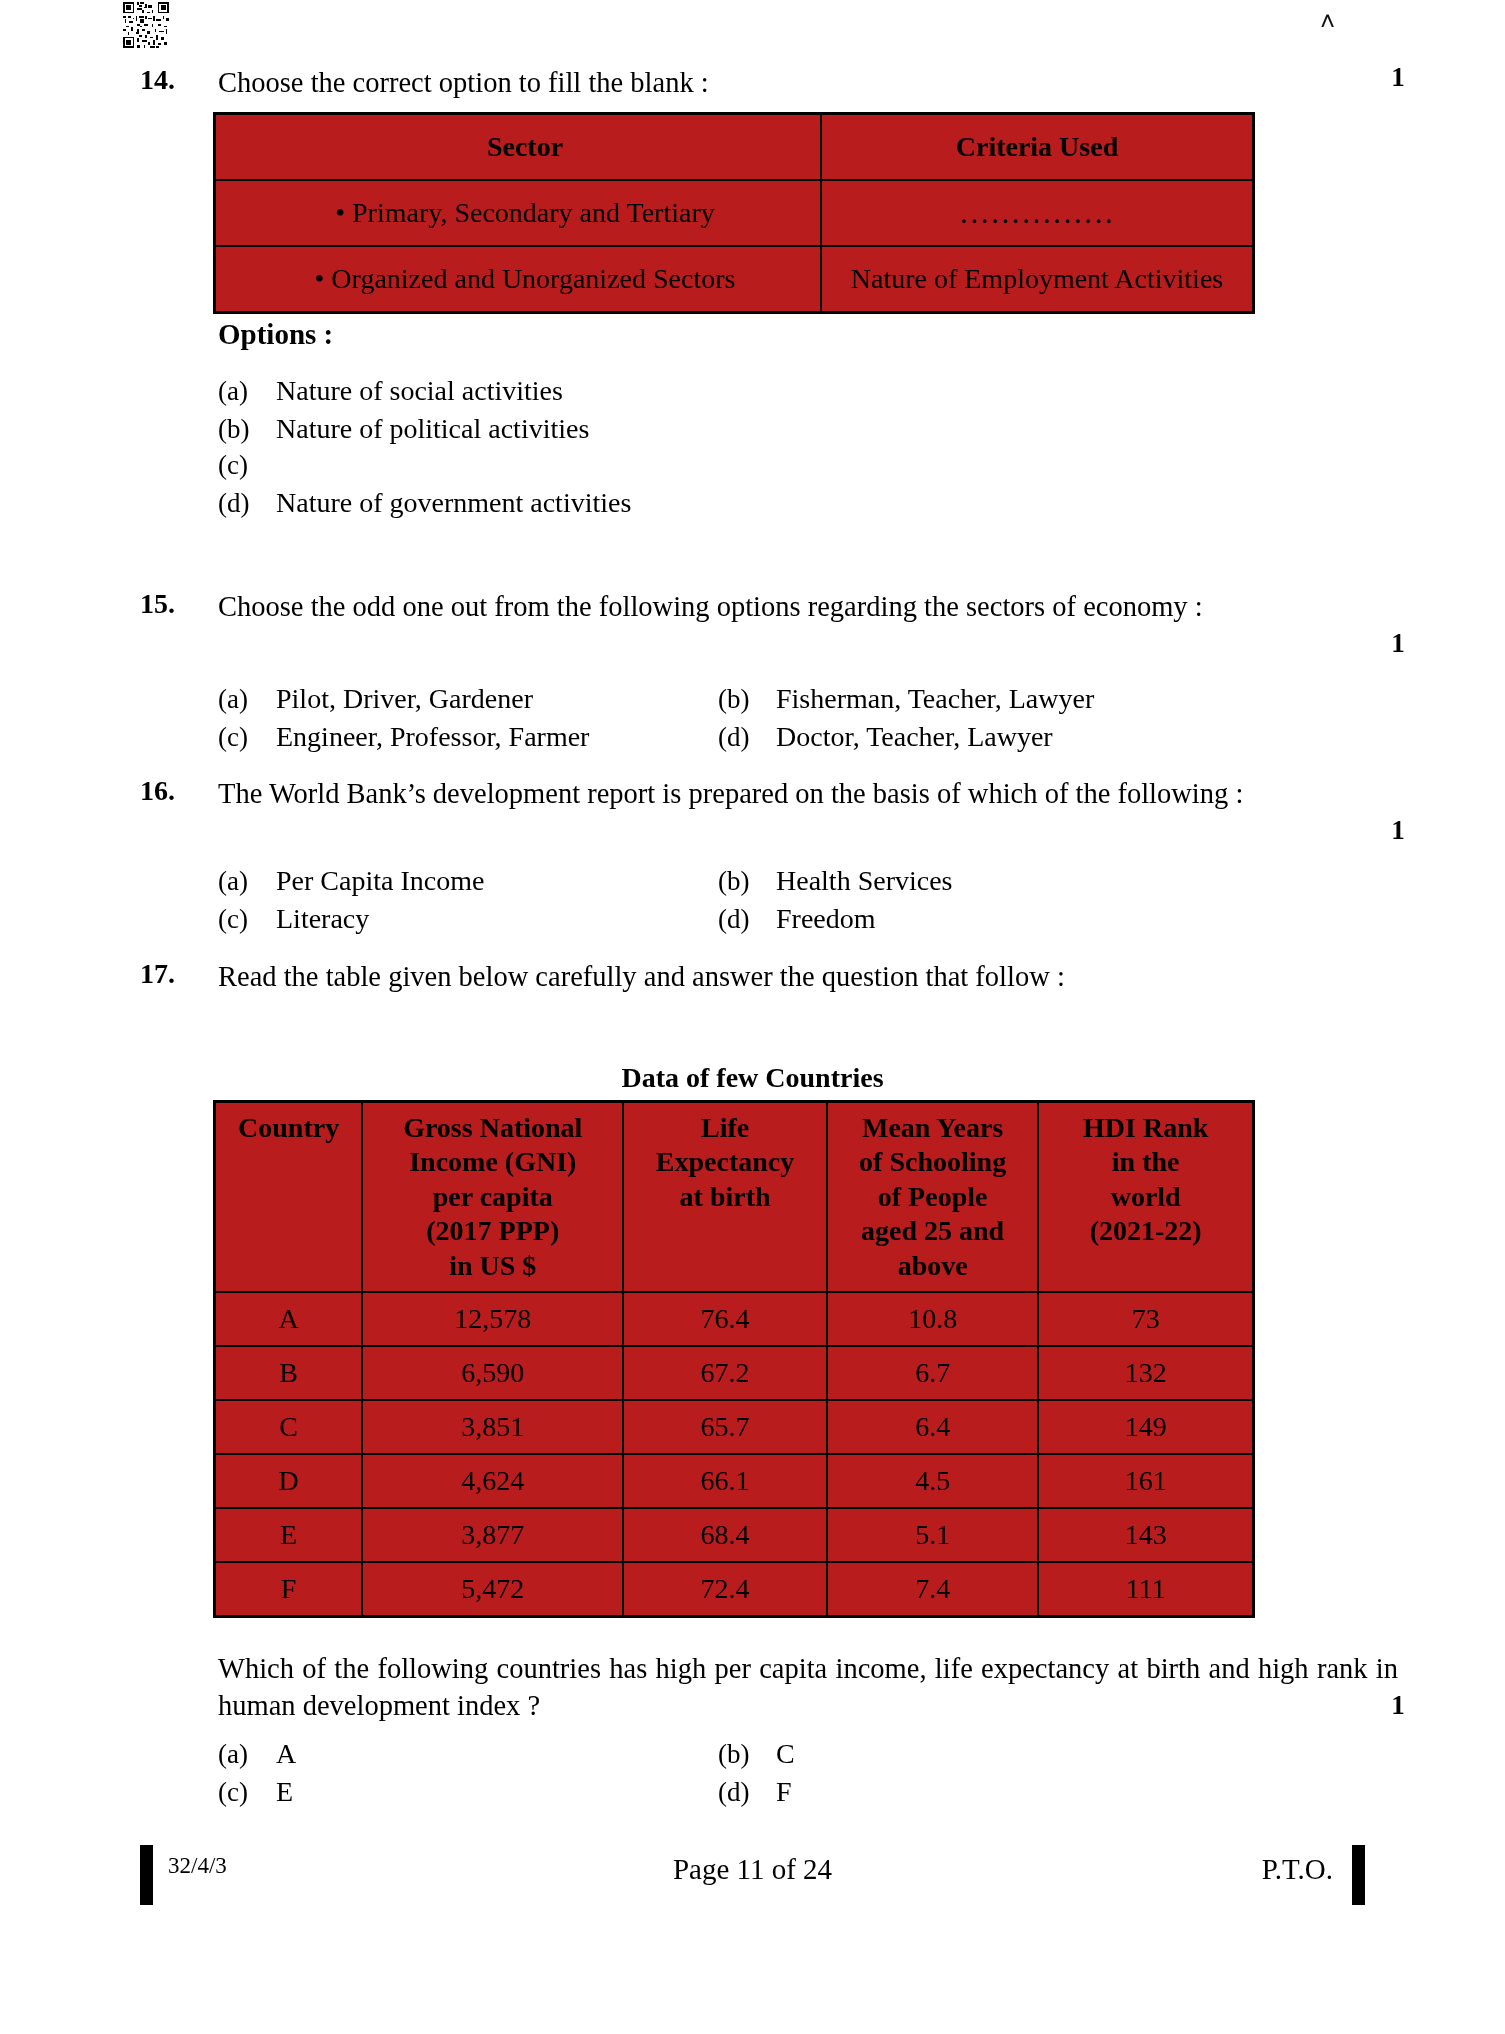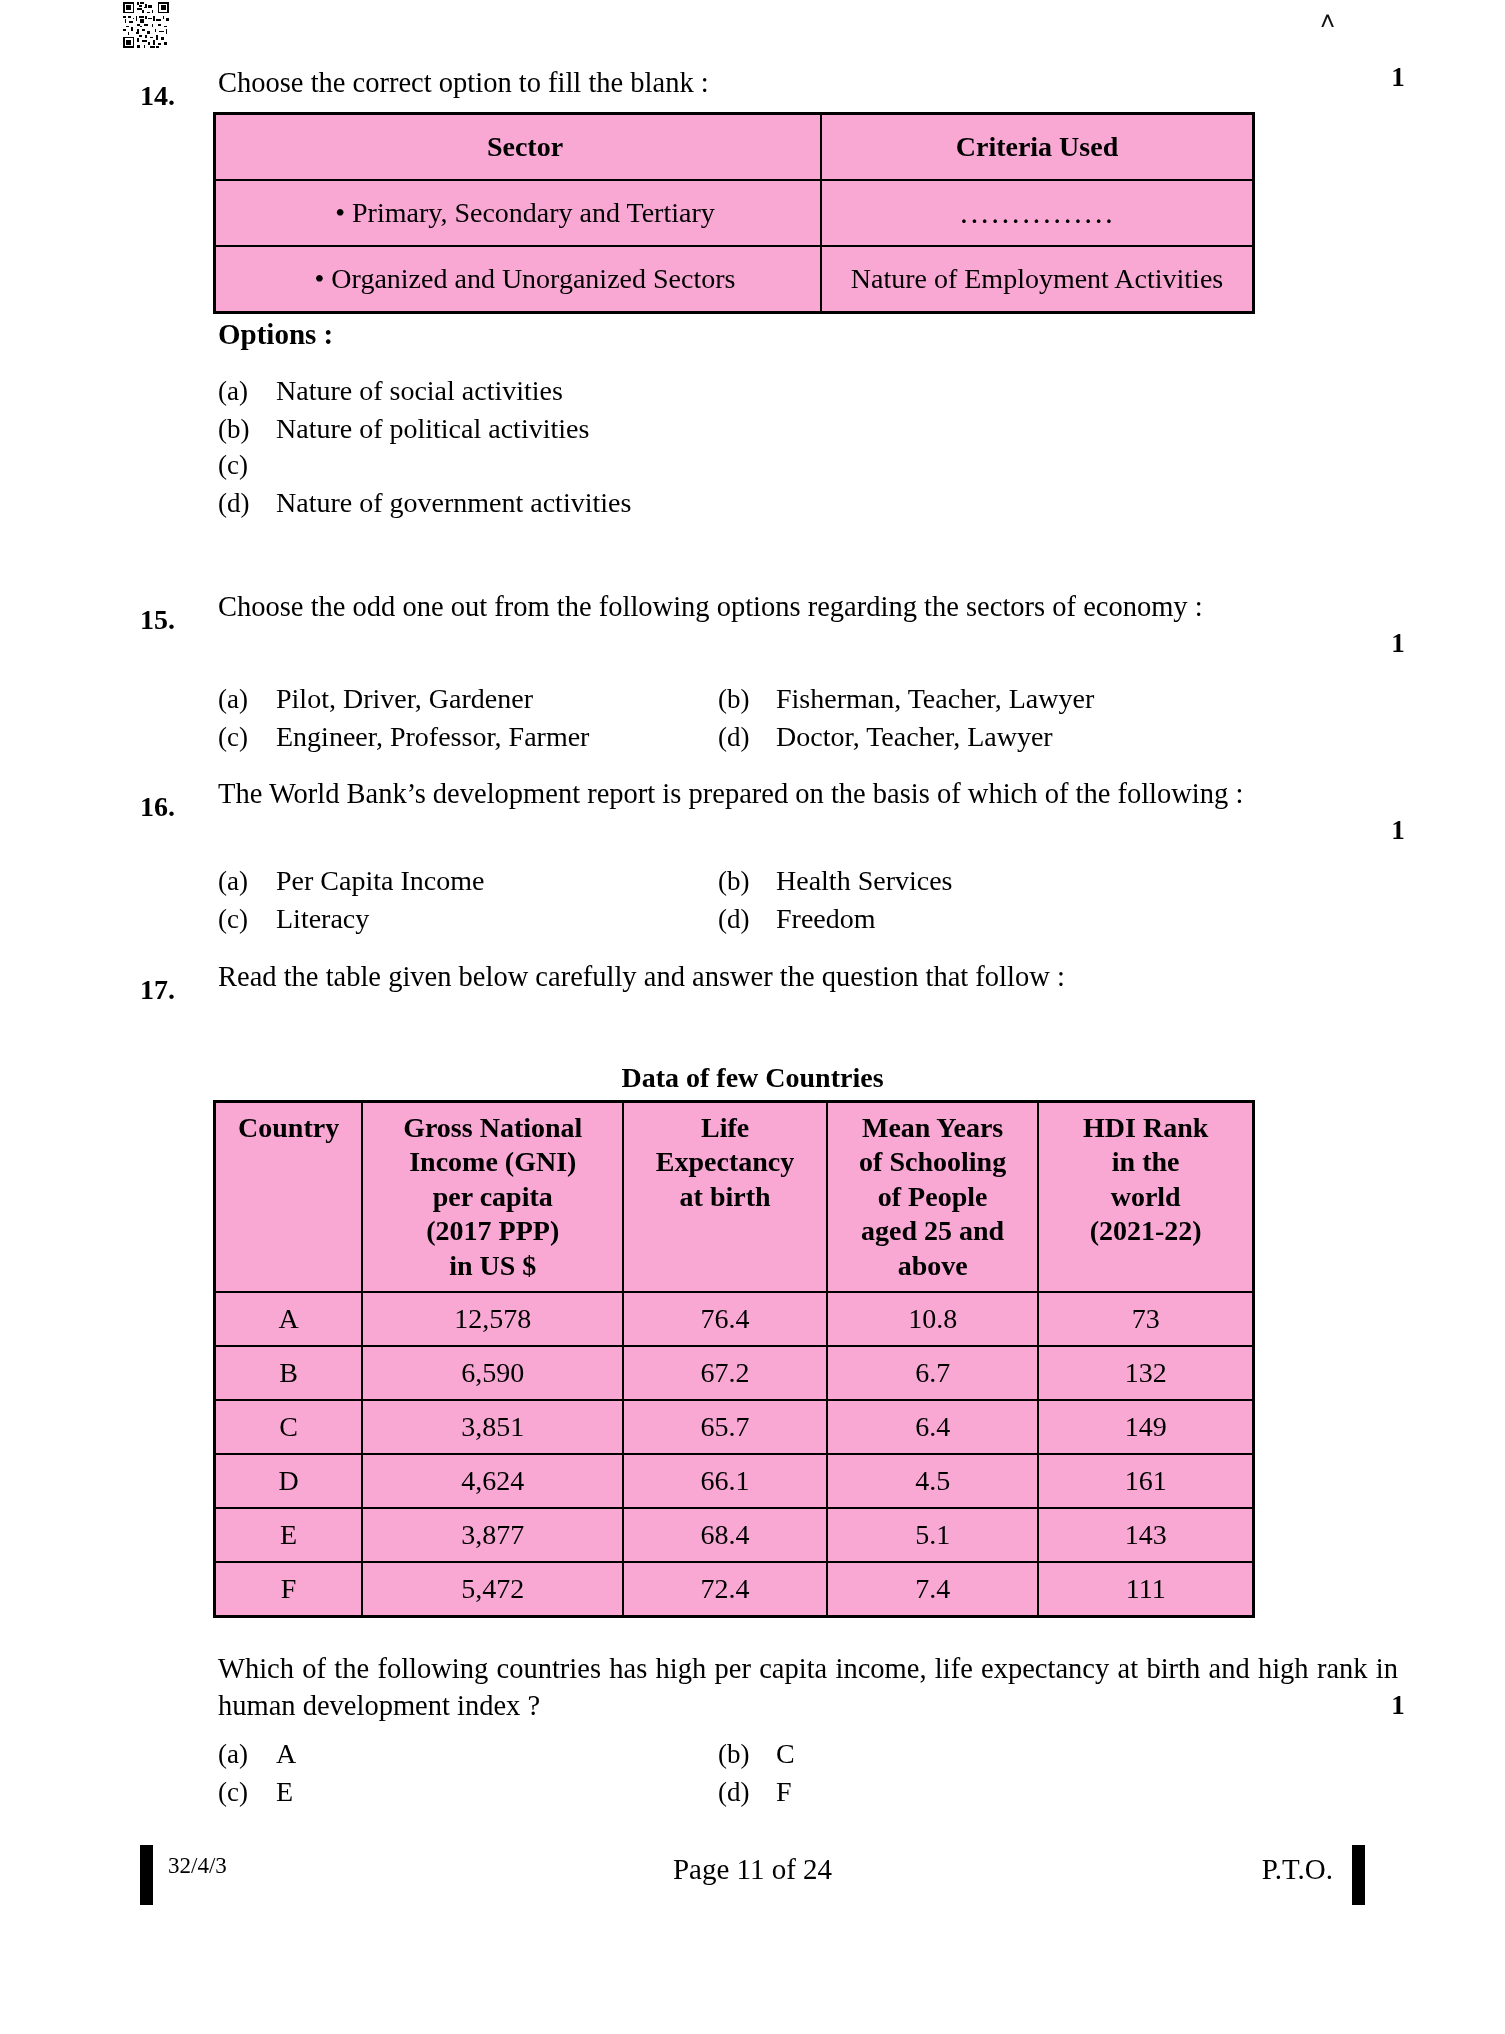--- a/index.html
+++ b/index.html
@@ -49,21 +49,21 @@
     font-size: 27px;
     font-weight: bold;
     font-family: "Liberation Serif", serif;
   }
 
   
   .qblock { position: absolute; }
   .qnum {
     position: absolute;
     left: 0;
-    top: 16px;
+    top: 0;
     width: 58px;
     text-align: left;
     font-size: 28px;
     font-weight: bold;
   }
   .qtext {
     margin-left: 78px;
     font-size: 28.5px;
     line-height: 1.30;
   }
@@ -92,21 +92,21 @@
     margin-left: 78px;
     font-size: 29px;
     font-weight: bold;
   }
 
   
   table.exam {
     border-collapse: collapse;
     border: 3px solid #000;
     font-size: 28px;
-    background: #f9a8d4;
+    background: #b91c1c;
   }
   table.exam td, table.exam th {
     border: 2px solid #000;
     padding: 6px 8px;
     font-weight: normal;
     vertical-align: middle;
   }
   table.exam th { font-weight: bold; }
 
   

